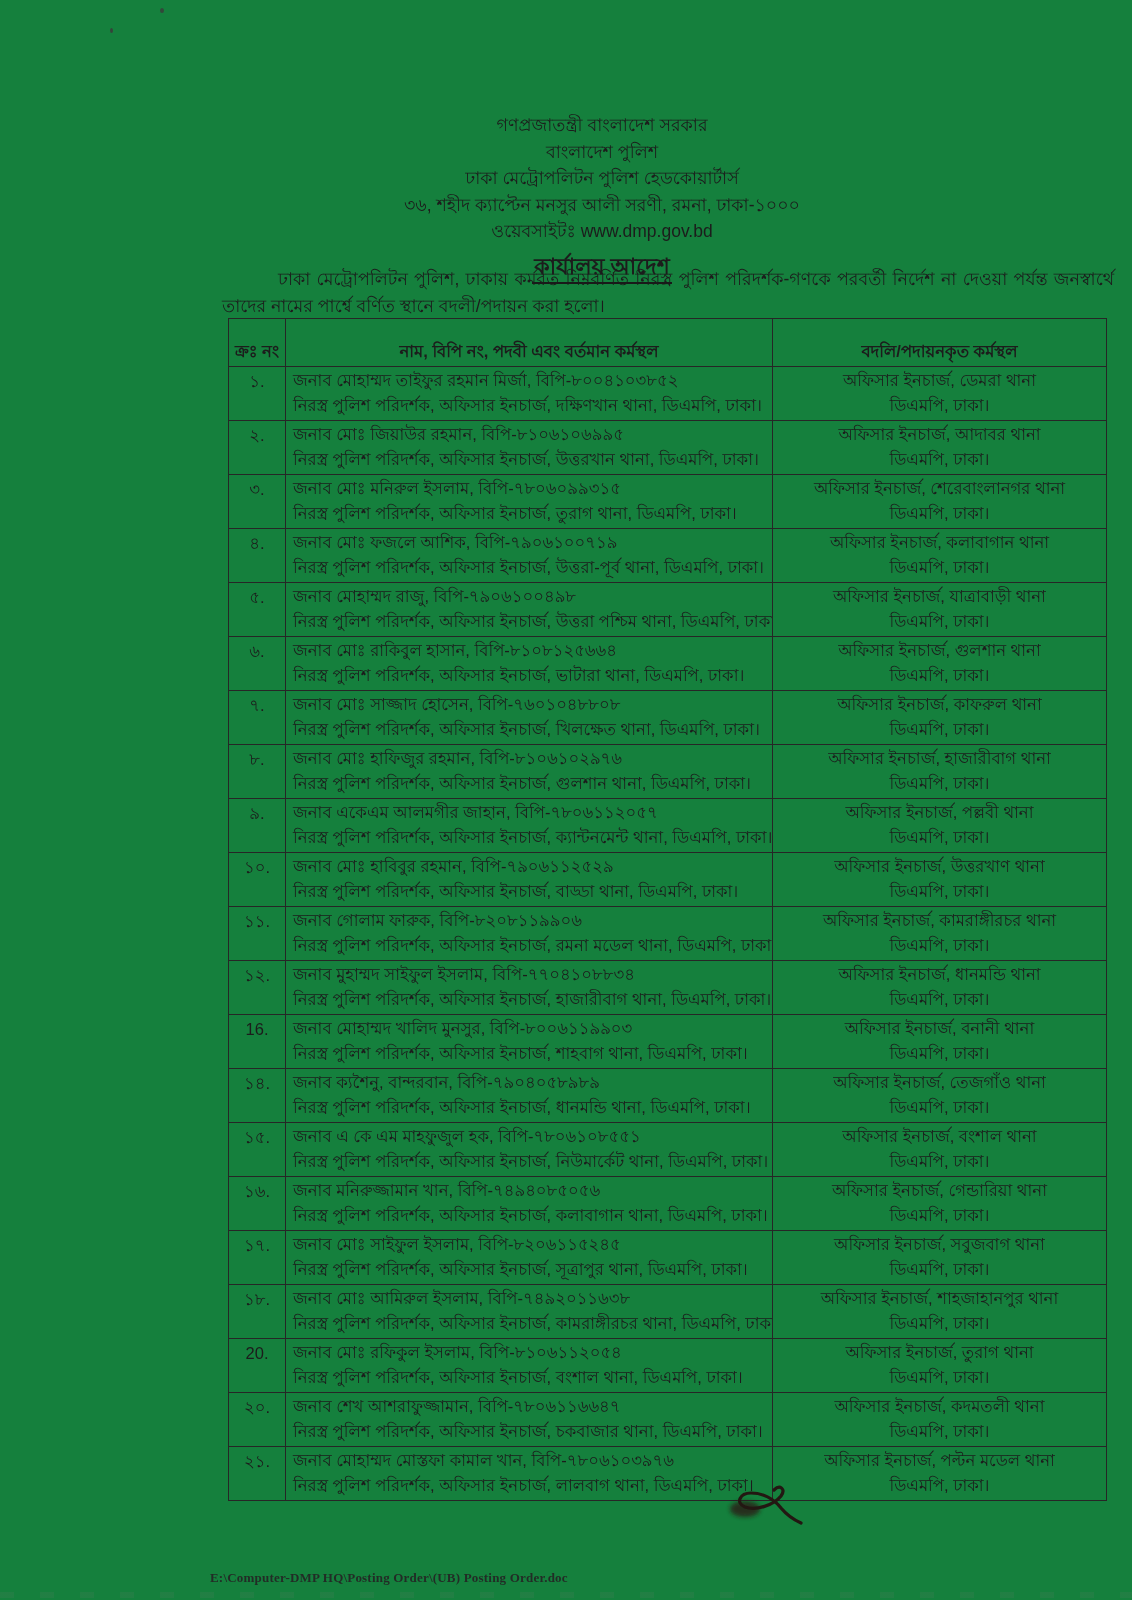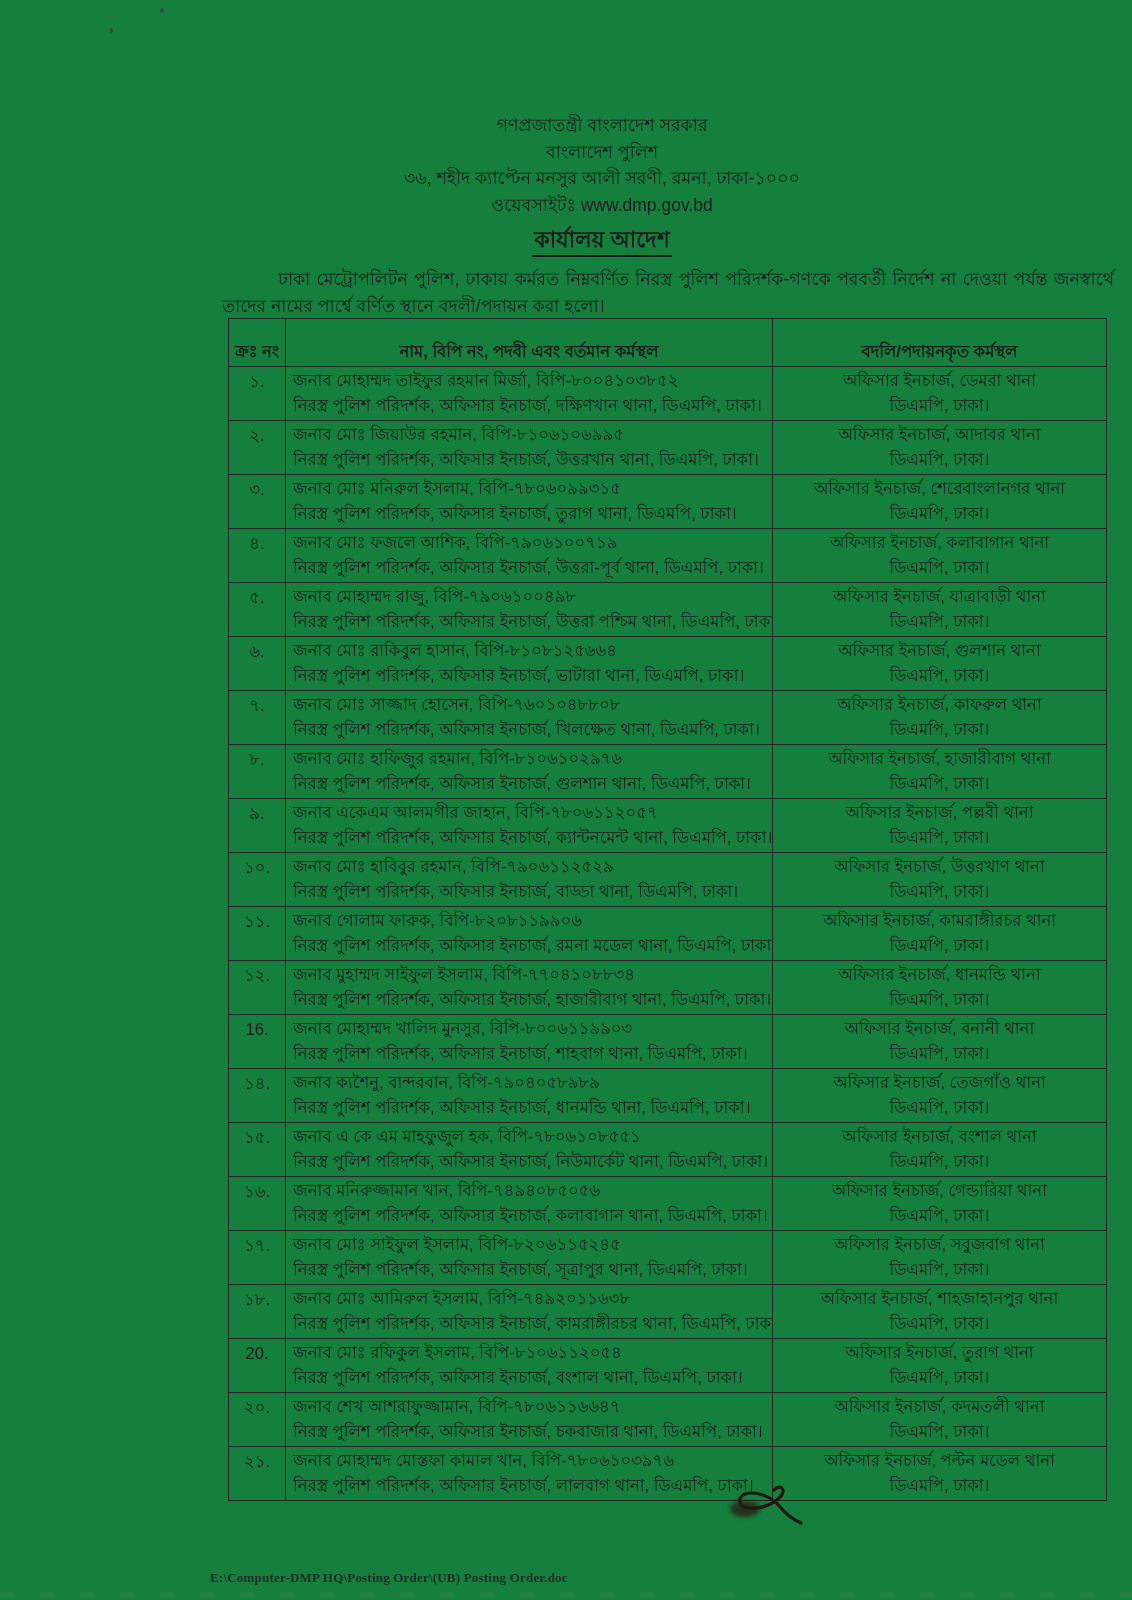--- a/index.html
+++ b/index.html
@@ -107,20 +107,21 @@
 <body>
 
 <div class="page">
 
   <div class="speck s1"></div>
   <div class="speck s2"></div>
 
   <div class="letterhead">
     <div class="lh-line">গণপ্রজাতন্ত্রী বাংলাদেশ সরকার</div>
     <div class="lh-line">বাংলাদেশ পুলিশ</div>
+    <div class="lh-line">ঢাকা মেট্রোপলিটন পুলিশ হেডকোয়ার্টার্স</div>
     <div class="lh-line">৩৬, শহীদ ক্যাপ্টেন মনসুর আলী সরণী, রমনা, ঢাকা-১০০০</div>
     <div class="lh-line">ওয়েবসাইটঃ www.dmp.gov.bd</div>
     <div><span class="order-title">কার্যালয় আদেশ</span></div>
   </div>
 
   <p class="intro">ঢাকা মেট্রোপলিটন পুলিশ, ঢাকায় কর্মরত নিম্নবর্ণিত নিরস্ত্র পুলিশ পরিদর্শক-গণকে পরবর্তী নির্দেশ না দেওয়া পর্যন্ত জনস্বার্থে তাদের নামের পার্শ্বে বর্ণিত স্থানে বদলী/পদায়ন করা হলো।</p>
 
   <table class="order-table">
     <colgroup>
         <col class="c-sl">

